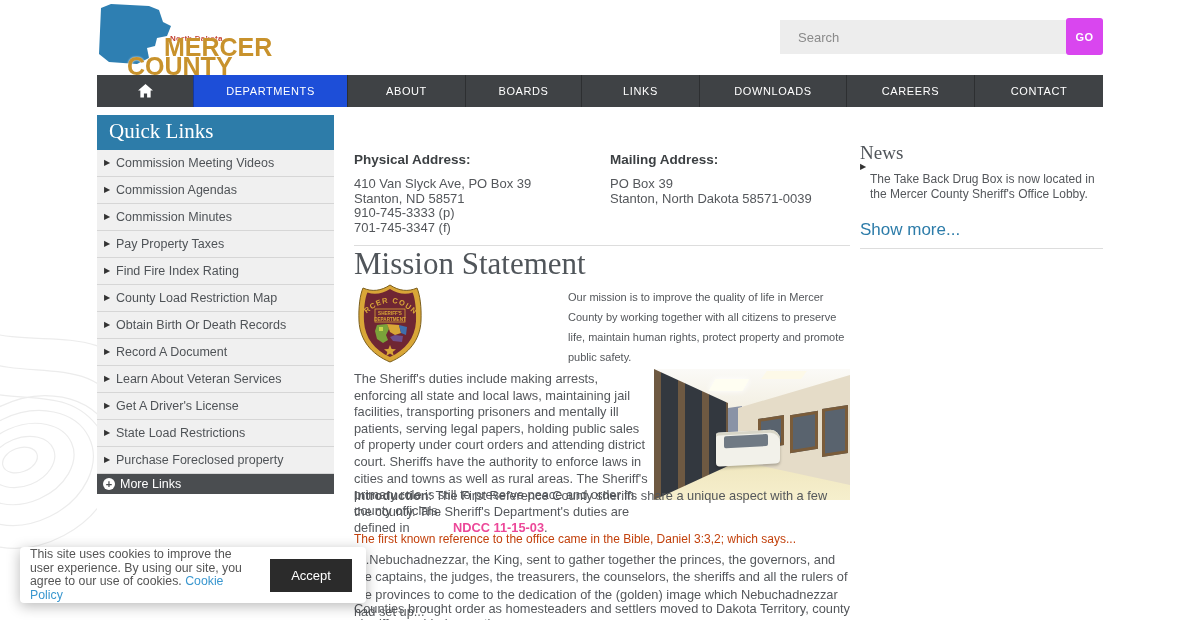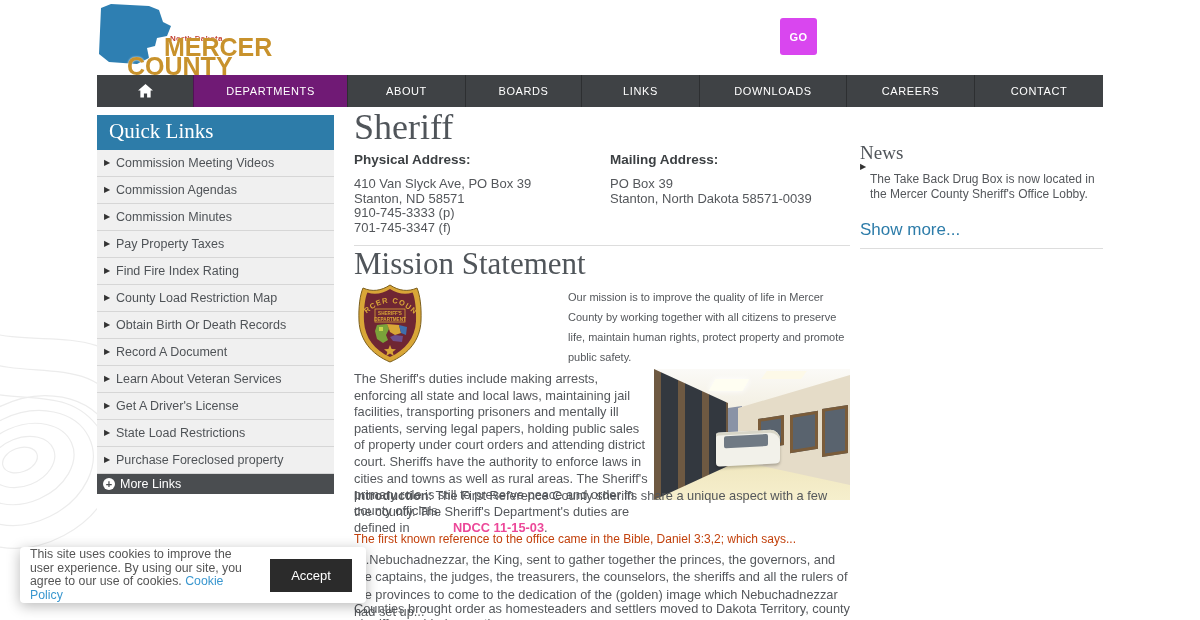--- a/index.html
+++ b/index.html
@@ -20,21 +20,21 @@
 
   .search-wrap { position:absolute; right:0; top:20px; width:323px; height:34px; display:flex; }
   .search-field { flex:1; background:#ededed; border:none; outline:none; font-size:13px; color:#666; padding-left:18px; font-family:"Liberation Sans",sans-serif; }
   .search-field::placeholder { color:#8a8a8a; }
   .go-btn { width:37px; height:37px; margin-top:-2px; background:#d946ef; color:#fff; border:none; font-size:11px; font-weight:bold; letter-spacing:.5px; border-radius:3px; cursor:pointer; }
 
   
   .nav { position:absolute; left:0; top:75px; width:1006px; height:32px; display:flex; background:#3f4245; }
   .nav-cell { height:32px; display:flex; align-items:center; justify-content:center; color:#fff; font-size:11px; letter-spacing:.6px; border-left:1px solid rgba(0,0,0,.28); cursor:pointer; }
   .nav-cell:first-child { border-left:none; }
-  .nav-cell.active { background:#701a75; }
+  .nav-cell.active { background:#1d4ed8; }
 
   
   .sidebar { position:absolute; left:0; top:115px; width:237px; }
   .ql-header { background:#2d7ca9; color:#fff; font-family:"Liberation Serif",serif; font-size:21px; padding:4px 0 6px 12px; }
   .ql-item { position:relative; background:#f0f0f0; border-bottom:1px solid #d6d6d6; height:27px; line-height:26px; padding-left:19px; font-size:12.5px; color:#4f5357; cursor:pointer; }
   .ql-item .tri { position:absolute; left:7px; top:0; font-size:8px; color:#333; }
   .ql-more { background:#4a4d50; color:#fff; height:20px; line-height:20px; font-size:12.5px; padding-left:6px; cursor:pointer; display:flex; align-items:center; gap:5px; }
   .plus-ic { display:inline-block; width:12px; height:12px; border-radius:50%; background:#fff; color:#4a4d50; font-size:11px; line-height:12px; text-align:center; font-weight:bold; }
 
   
@@ -114,20 +114,21 @@
   <div class="logo">
     <svg width="92" height="66" viewBox="0 0 92 66">
       <path d="M4 6 L14 2 L52 4 L62 8 L66 20 L74 24 L70 34 L60 36 L58 44 L50 46 L52 56 L40 62 L12 60 L2 52 Z" fill="#2e7fb2"></path>
     </svg>
     <span class="nd-label">North Dakota</span>
     <span class="l1">MERCER</span>
     <span class="l2">COUNTY</span>
   </div>
 
   <div class="search-wrap">
+    <input class="search-field" type="text" placeholder="Search" style="">
     <button class="go-btn">GO</button>
   </div>
 
   <div class="nav">
     <div class="nav-cell" style="width:96px">
       <svg width="15" height="14" viewBox="0 0 16 15">
         <path d="M8 0 L16 7 H13.5 V14.5 H9.7 V10.3 H6.3 V14.5 H2.5 V7 H0 Z" fill="#fff"></path>
       </svg>
     </div>
     <div class="nav-cell active" style="width:154px">
@@ -166,21 +167,20 @@
     <div class="ql-item"><span class="tri">▶</span><span>Learn About Veteran Services</span></div>
     <div class="ql-item"><span class="tri">▶</span><span>Get A Driver's License</span></div>
     <div class="ql-item"><span class="tri">▶</span><span>State Load Restrictions</span></div>
     <div class="ql-item"><span class="tri">▶</span><span>Purchase Foreclosed property</span></div>
     <div class="ql-more">
         <span class="plus-ic">+</span>
         <span>More Links</span>
       </div>
   </div>
 
-  <h1 class="serif-h h-sheriff">Sheriff</h1>
 
   <div class="phys">
     <div class="addr-label">Physical Address:</div>
     <div class="addr-line">410 Van Slyck Ave, PO Box 39</div>
     <div class="addr-line">Stanton, ND 58571</div>
   </div>
   <div class="mail">
     <div class="addr-label">Mailing Address:</div>
     <div class="addr-line">PO Box 39</div>
     <div class="addr-line">Stanton, North Dakota 58571-0039</div>

